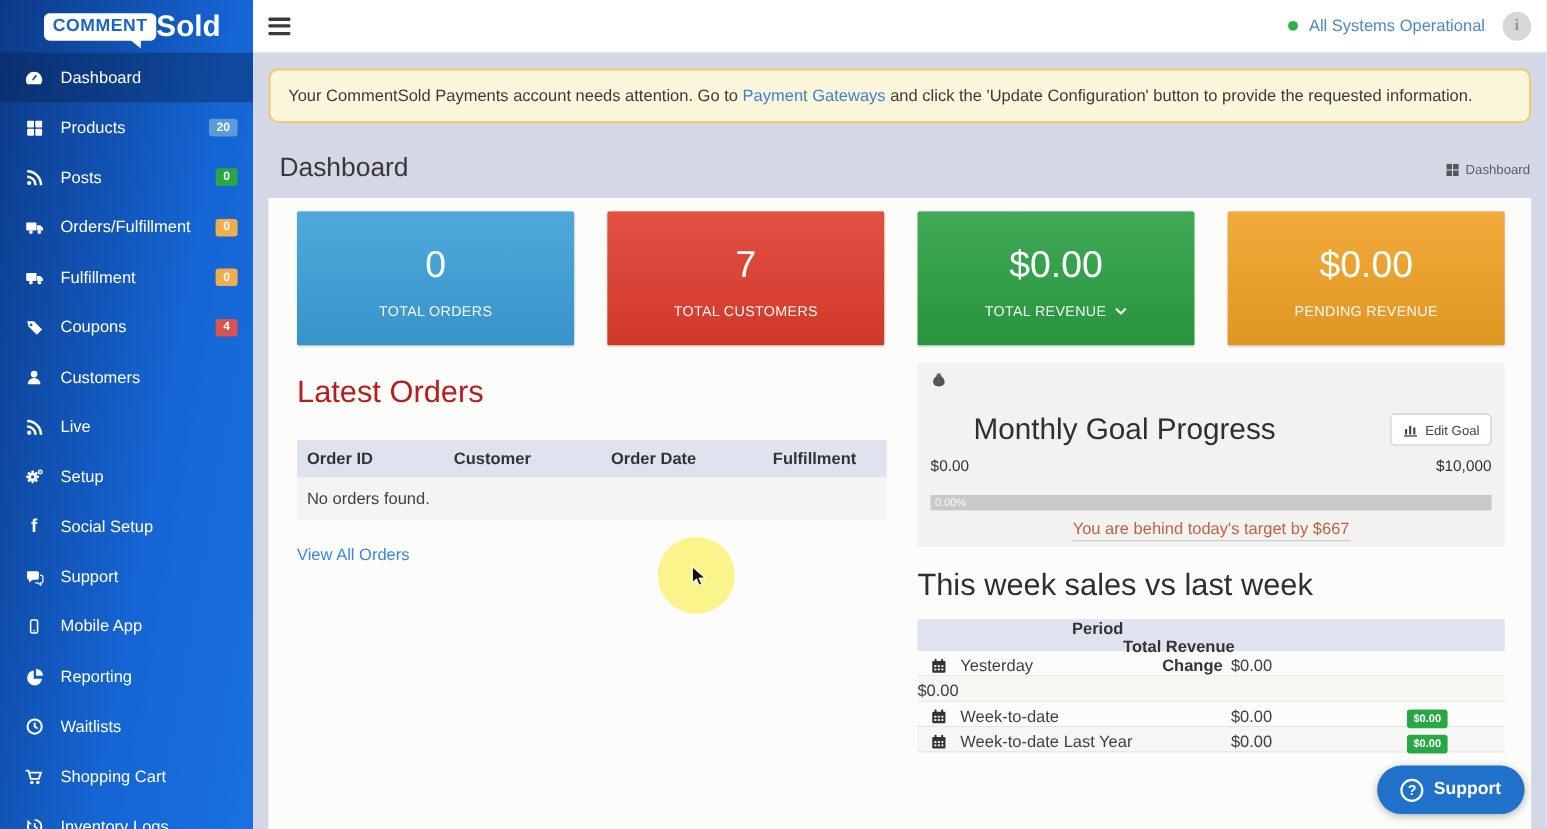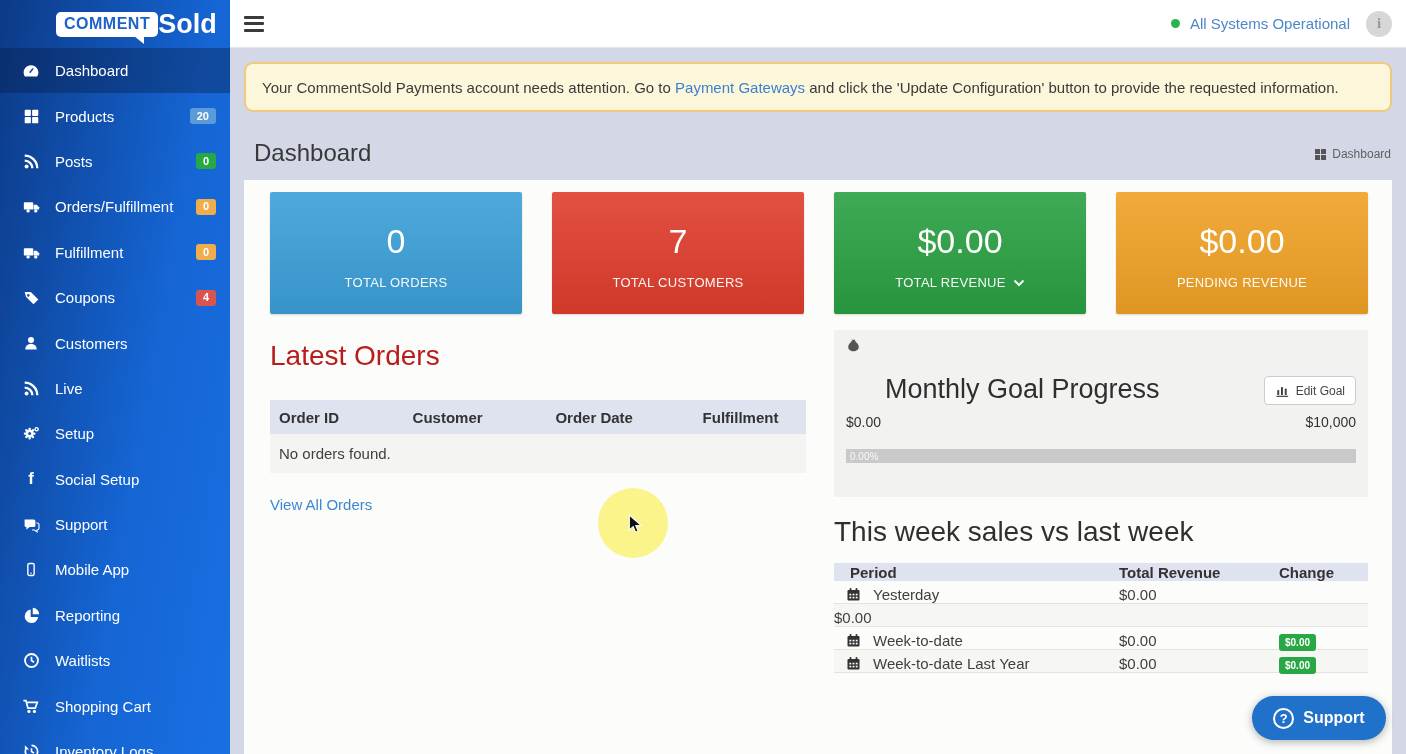--- a/index.html
+++ b/index.html
@@ -3,21 +3,21 @@
 <meta charset="utf-8">
 <style>
   * { margin:0; padding:0; box-sizing:border-box; }
   html,body { width:1406px; height:754px; overflow:hidden; }
   body { font-family:"Liberation Sans", sans-serif; background:#d4d8e6; position:relative; }
 
   
   .sidebar { position:absolute; left:0; top:0; width:230px; height:754px;
     background:linear-gradient(100deg,#0c3a86 0%,#1565d4 60%,#1a70e2 100%); z-index:5; }
   .logo-bar { height:48px; display:flex; align-items:center; padding-left:40px; }
-  .logo-bubble { position:relative; background:#fff; border-radius:5px; padding:3px 8px 4px;margin-left:16px; }
+  .logo-bubble { position:relative; background:#fff; border-radius:5px; padding:3px 8px 4px; }
   .logo-bubble::after { content:""; position:absolute; bottom:-7px; right:14px;
     border-left:10px solid transparent; border-top:8px solid #fff; }
   .logo-bubble span { color:#1e63c8; font-weight:bold; font-size:16px; letter-spacing:.5px; }
   .logo-sold { color:#fff; font-size:27px; font-weight:600; margin-left:0; }
   .nav { display:flex; flex-direction:column; }
   .nav-item { height:45.4px; display:flex; align-items:center; padding:0 14px 0 20px;
     color:#fff; font-size:15px; cursor:pointer; }
   .nav-item.active { background:rgba(7,28,70,.38); }
   .nav-icon { width:22px; height:18px; margin-right:13px; display:flex; align-items:center; justify-content:center; flex:none; }
   .nav-label { flex:1; white-space:nowrap; overflow:hidden; }
@@ -77,21 +77,21 @@
     border-radius:4px; display:flex; align-items:center; gap:6px; padding:0 10px; font-size:12px; color:#444; cursor:pointer; }
   .goal-minmax { display:flex; justify-content:space-between; font-size:14px; color:#333; margin-top:9px; }
   .goal-bar { margin-top:19px; height:14px; background:#c9c9c9; position:relative; }
   .goal-bar span { position:absolute; left:4px; top:2px; font-size:10px; color:rgba(255,255,255,.9); }
   .goal-warning { text-align:center; margin-top:8px; }
   .goal-warning span { color:#bd6247; font-size:15px; border-bottom:1px solid #c9c9c9; padding-bottom:2px; }
 
   
   .ws-title { position:absolute; left:590px; top:336px; font-size:28px; font-weight:400; color:#2f2f2f; }
   .ws-table { position:absolute; left:590px; top:383px; width:534px; font-size:15px; }
-  .ws-head { display:flex; background:#dfe2ef; height:18px; align-items:center; font-weight:bold; color:#333; }
+  .ws-head { display:flex; background:#dfe2ef; height:29px; align-items:center; font-weight:bold; color:#333;flex-direction:column; }
   .ws-row { display:flex; height:23px; align-items:flex-end; border-bottom:1px solid #e3e3e3; color:#3f3f3f; background:#fcfcfa; }
   .ws-row:nth-child(odd) { background:#f6f6f3; }
   .ws-p { width:285px; padding-left:12px; display:flex; align-items:center; gap:12px; }
   .ws-r { width:160px; }
   .ws-c { width:89px; }
   .ws-head .ws-p { padding-left:16px; }
   .change-badge { background:#28a745; color:#fff; font-size:10px; font-weight:bold; border-radius:3px; padding:3px 6px; }
 
   
   .click-circle { position:absolute; left:598px; top:488px; width:70px; height:70px; border-radius:50%;
@@ -383,20 +383,23 @@
             <rect x="2" y="17" width="15.5" height="1.6"></rect>
           </svg>
         <span>Edit Goal</span>
       </div>
       <div class="goal-minmax">
         <span>$0.00</span>
         <span>$10,000</span>
       </div>
       <div class="goal-bar">
         <span>0.00%</span>
+      </div>
+      <div class="goal-warning">
+        <span>You are behind today's target by $667</span>
       </div>
     </div>
 
     <div class="ws-title">This week sales vs last week</div>
     <div class="ws-table">
       <div class="ws-head">
         <div class="ws-p">Period</div>
         <div class="ws-r">Total Revenue</div>
         <div class="ws-c">Change</div>
       </div>

